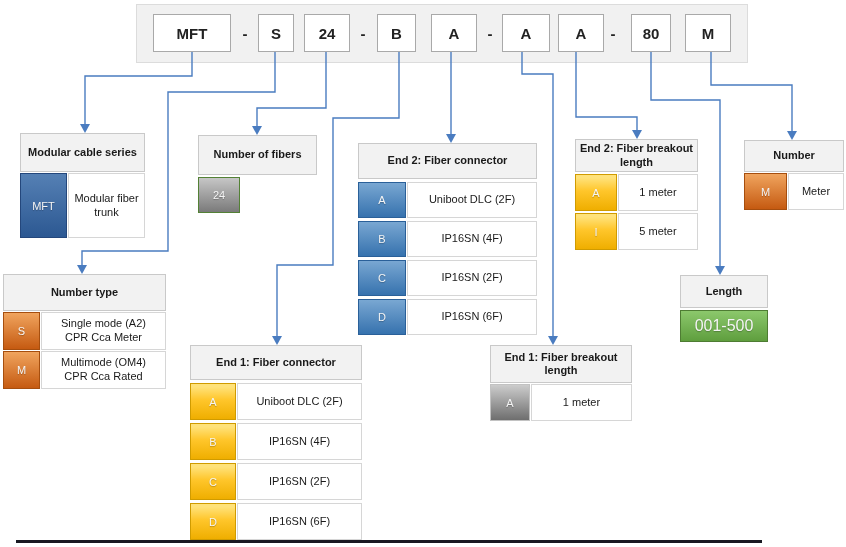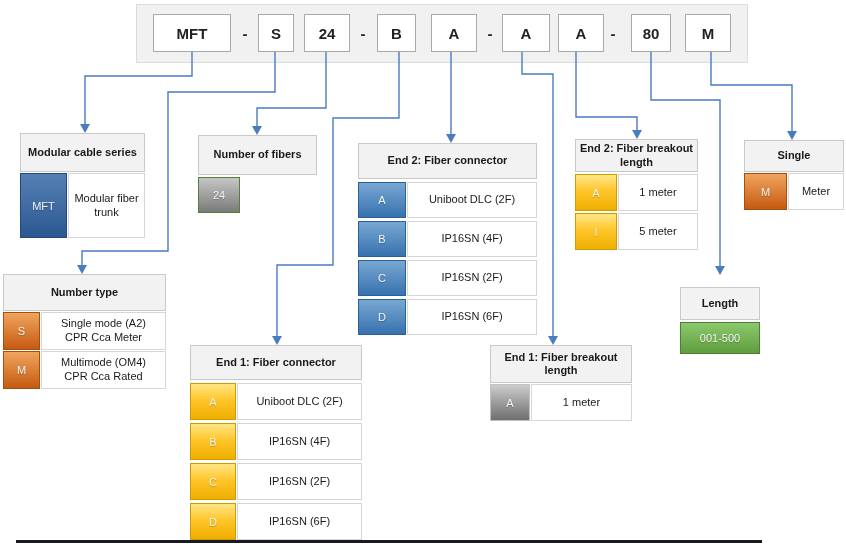--- a/index.html
+++ b/index.html
@@ -43,22 +43,22 @@
 
   .b-end2conn{left:358px;top:143px;width:179px} .b-end2conn .hdr{height:36px}
   .b-end2conn .row{height:36px;margin-top:3px}  .b-end2conn .code{width:48px}
 
   .b-end1brk{left:490px;top:345px;width:142px}  .b-end1brk .hdr{height:38px}
   .b-end1brk .row{height:37px;margin-top:1px}   .b-end1brk .code{width:40px}
 
   .b-end2brk{left:575px;top:139px;width:123px}  .b-end2brk .hdr{height:33px}
   .b-end2brk .row{height:37px;margin-top:2px}   .b-end2brk .code{width:42px}
 
-  .b-length{left:680px;top:287px;width:80px}    .b-length .hdr{height:33px}
-  .b-length .row{height:32px;margin-top:2px}    .b-length .code{flex:1;font-size:11px}
+  .b-length{left:680px;top:275px;width:88px}    .b-length .hdr{height:33px}
+  .b-length .row{height:32px;margin-top:2px}    .b-length .code{flex:1;font-size:16px}
 
   .b-units{left:744px;top:140px;width:100px}    .b-units .hdr{height:32px}
   .b-units .row{height:37px;margin-top:1px}     .b-units .code{width:43px}
 
   
   .cs-blue-dark .code{background:linear-gradient(#5580b4,#2c5892);border:1px solid #24477c}
   .cs-blue .code{background:linear-gradient(#79a7d2,#3672ae);border:1px solid #2a6099}
   .cs-yellow .code{background:linear-gradient(#ffe27a 8%,#ffc62b 45%,#efae00);border:1px solid #d09b00}
   .cs-orange .code{background:linear-gradient(#f0a45e,#c55a11);border:1px solid #a64e0e}
   .cs-gray-green .code{background:linear-gradient(#c6c6c6,#7a7a7a);border:1px solid #538135}
@@ -211,21 +211,21 @@
   <div class="dbox b-length cs-green">
     <div class="hdr">Length</div>
     <div>
         <div class="row">
           <div class="code">001-500</div>
         </div>
       </div>
   </div>
 
   <div class="dbox b-units cs-orange">
-    <div class="hdr">Single</div>
+    <div class="hdr">Number</div>
     <div>
         <div class="row">
           <div class="code">M</div>
           <div class="desc">Meter</div>
         </div>
       </div>
   </div>
 
   <div class="bottom-line"></div>
 </div>

